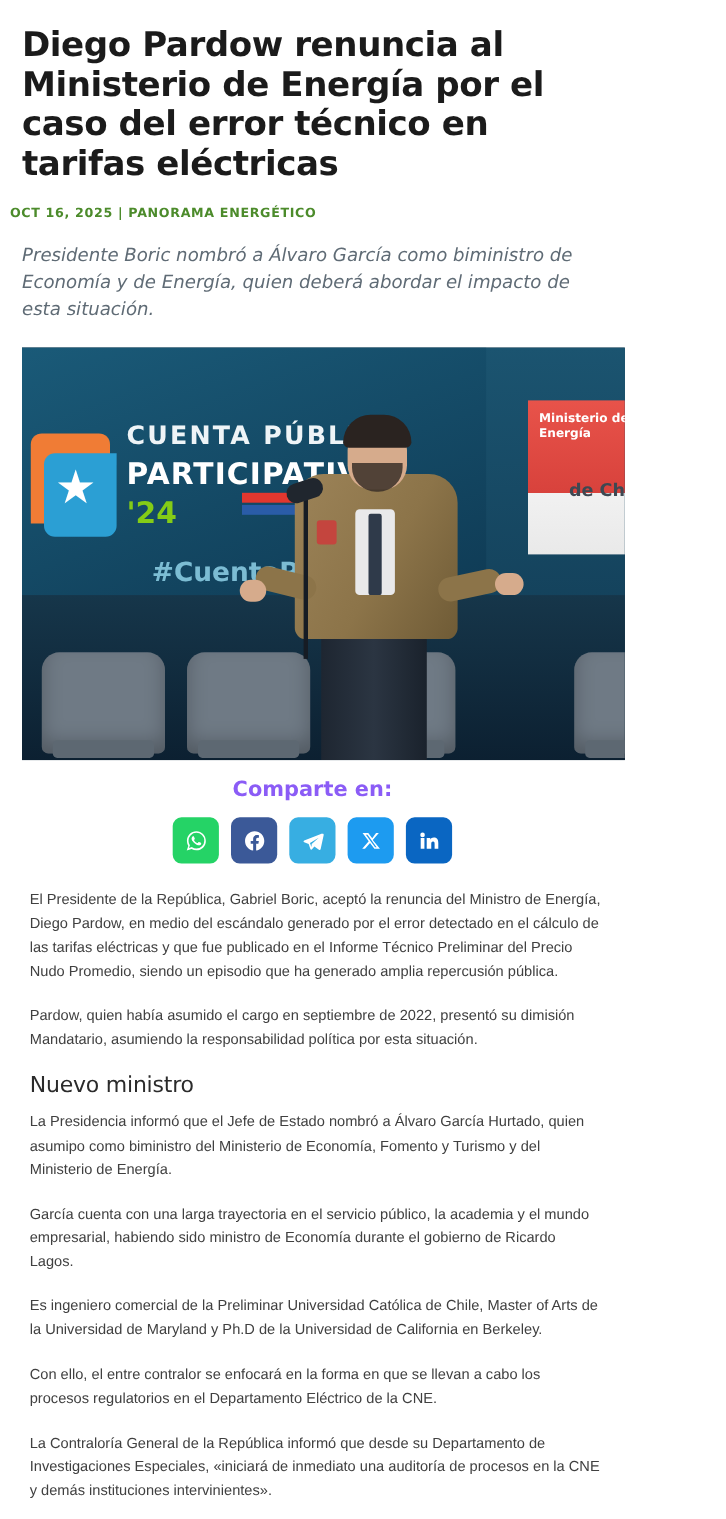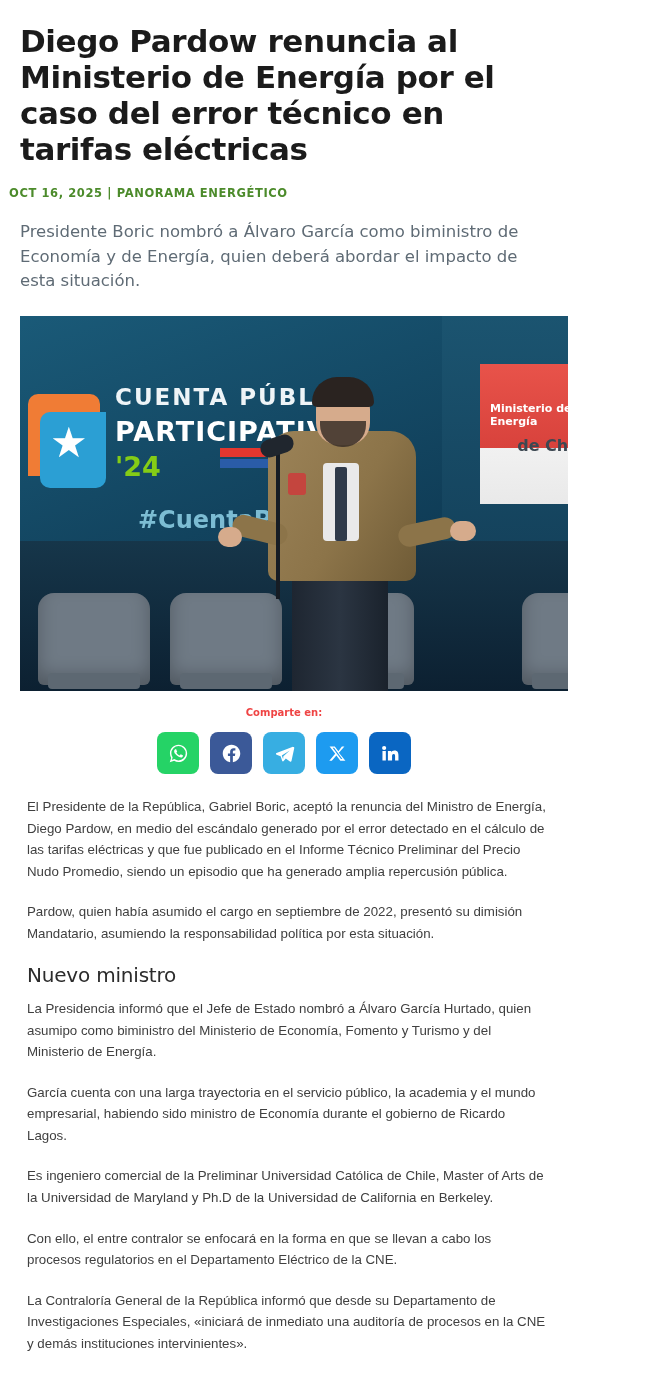--- a/index.html
+++ b/index.html
@@ -38,20 +38,21 @@
     letter-spacing: 0.6px;
     color: #4c8b2b;
     text-transform: uppercase;
     font-family: "DejaVu Sans", sans-serif;
   }
   .meta-line .sep { color: #4c8b2b; }
   .lede {
     margin: 20px 20px 0 20px;
     font-size: 16.5px;
     line-height: 1.5;
+    font-style: italic;
     color: #5f6b75;
     font-family: "DejaVu Sans", sans-serif;
     font-weight: 500;
   }
   .hero {
     margin: 22px 0 0 20px;
     width: 640px;
     height: 375px;
     overflow: hidden;
     position: relative;
@@ -114,21 +115,20 @@
     font-size: 42px; color: #fff; line-height: 1;
   }
   .hero .banner {
     position: absolute; right: 62px; top: 48px; width: 118px; height: 140px;
     background: linear-gradient(180deg,#e8534a 0%, #d8423c 60%, #f1f1f1 60%, #e9e9e9 100%);
   }
   .hero .banner-t1 {
     position: absolute; right: 70px; top: 58px; width: 100px;
     color: #fff; font-size: 11px; font-weight: 700; line-height: 1.2;
     font-family: "DejaVu Sans", sans-serif;
-    margin-top: 28px;
   }
   .hero .banner-t2 {
     position: absolute; right: 70px; top: 120px; width: 100px;
     color: #3d4852; font-size: 16px; font-weight: 600;
     font-family: "DejaVu Sans", sans-serif; text-align: right;
   }
   .hero .floor {
     position: absolute; left: 0; bottom: 0; width: 100%; height: 40%;
     background: linear-gradient(180deg,#16364a 0%, #0c2031 100%);
   }
@@ -204,22 +204,22 @@
     background: #c4453e; border-radius: 3px;
   }
 
   .share {
     margin: 16px 0 0 0;
     text-align: center;
   }
   .share-title {
     font-family: "DejaVu Sans", sans-serif;
     font-weight: 700;
-    font-size: 10px;
-    color: #ef4444;
+    font-size: 19px;
+    color: #8b5cf6;
     margin-bottom: 14px;
   }
   .share-row {
     display: flex;
     justify-content: center;
     gap: 11px;
   }
   .share-btn {
     width: 42px; height: 42px;
     border-radius: 8px;

